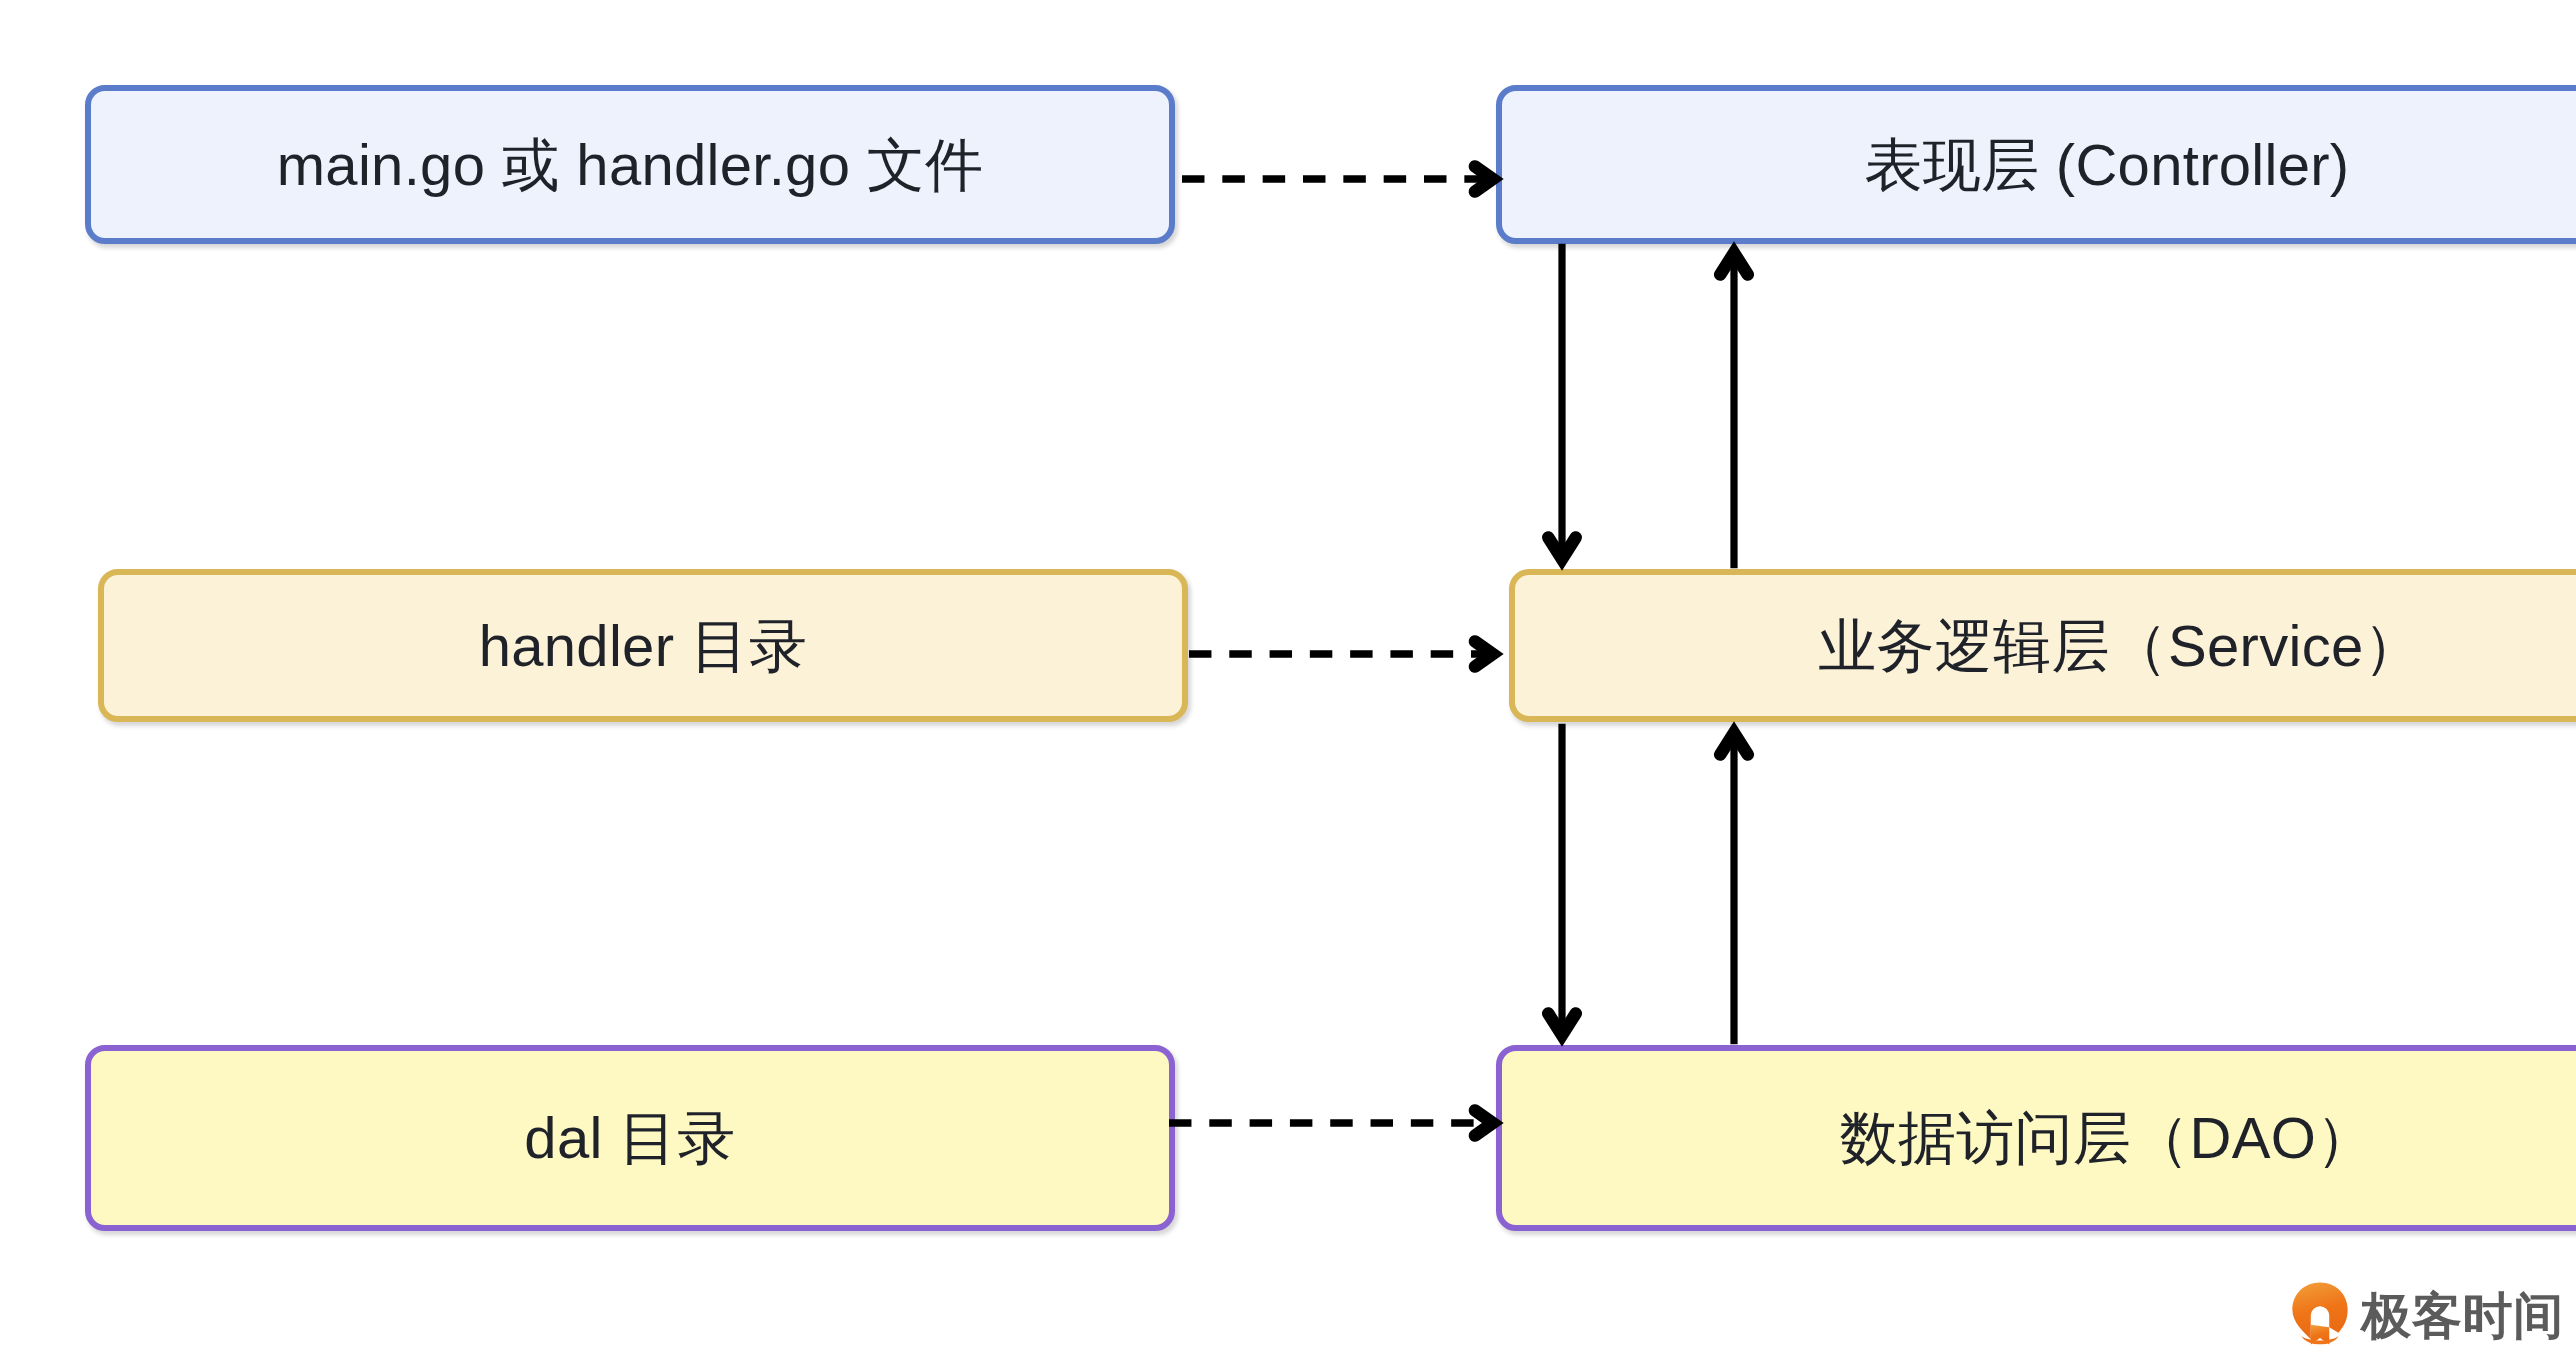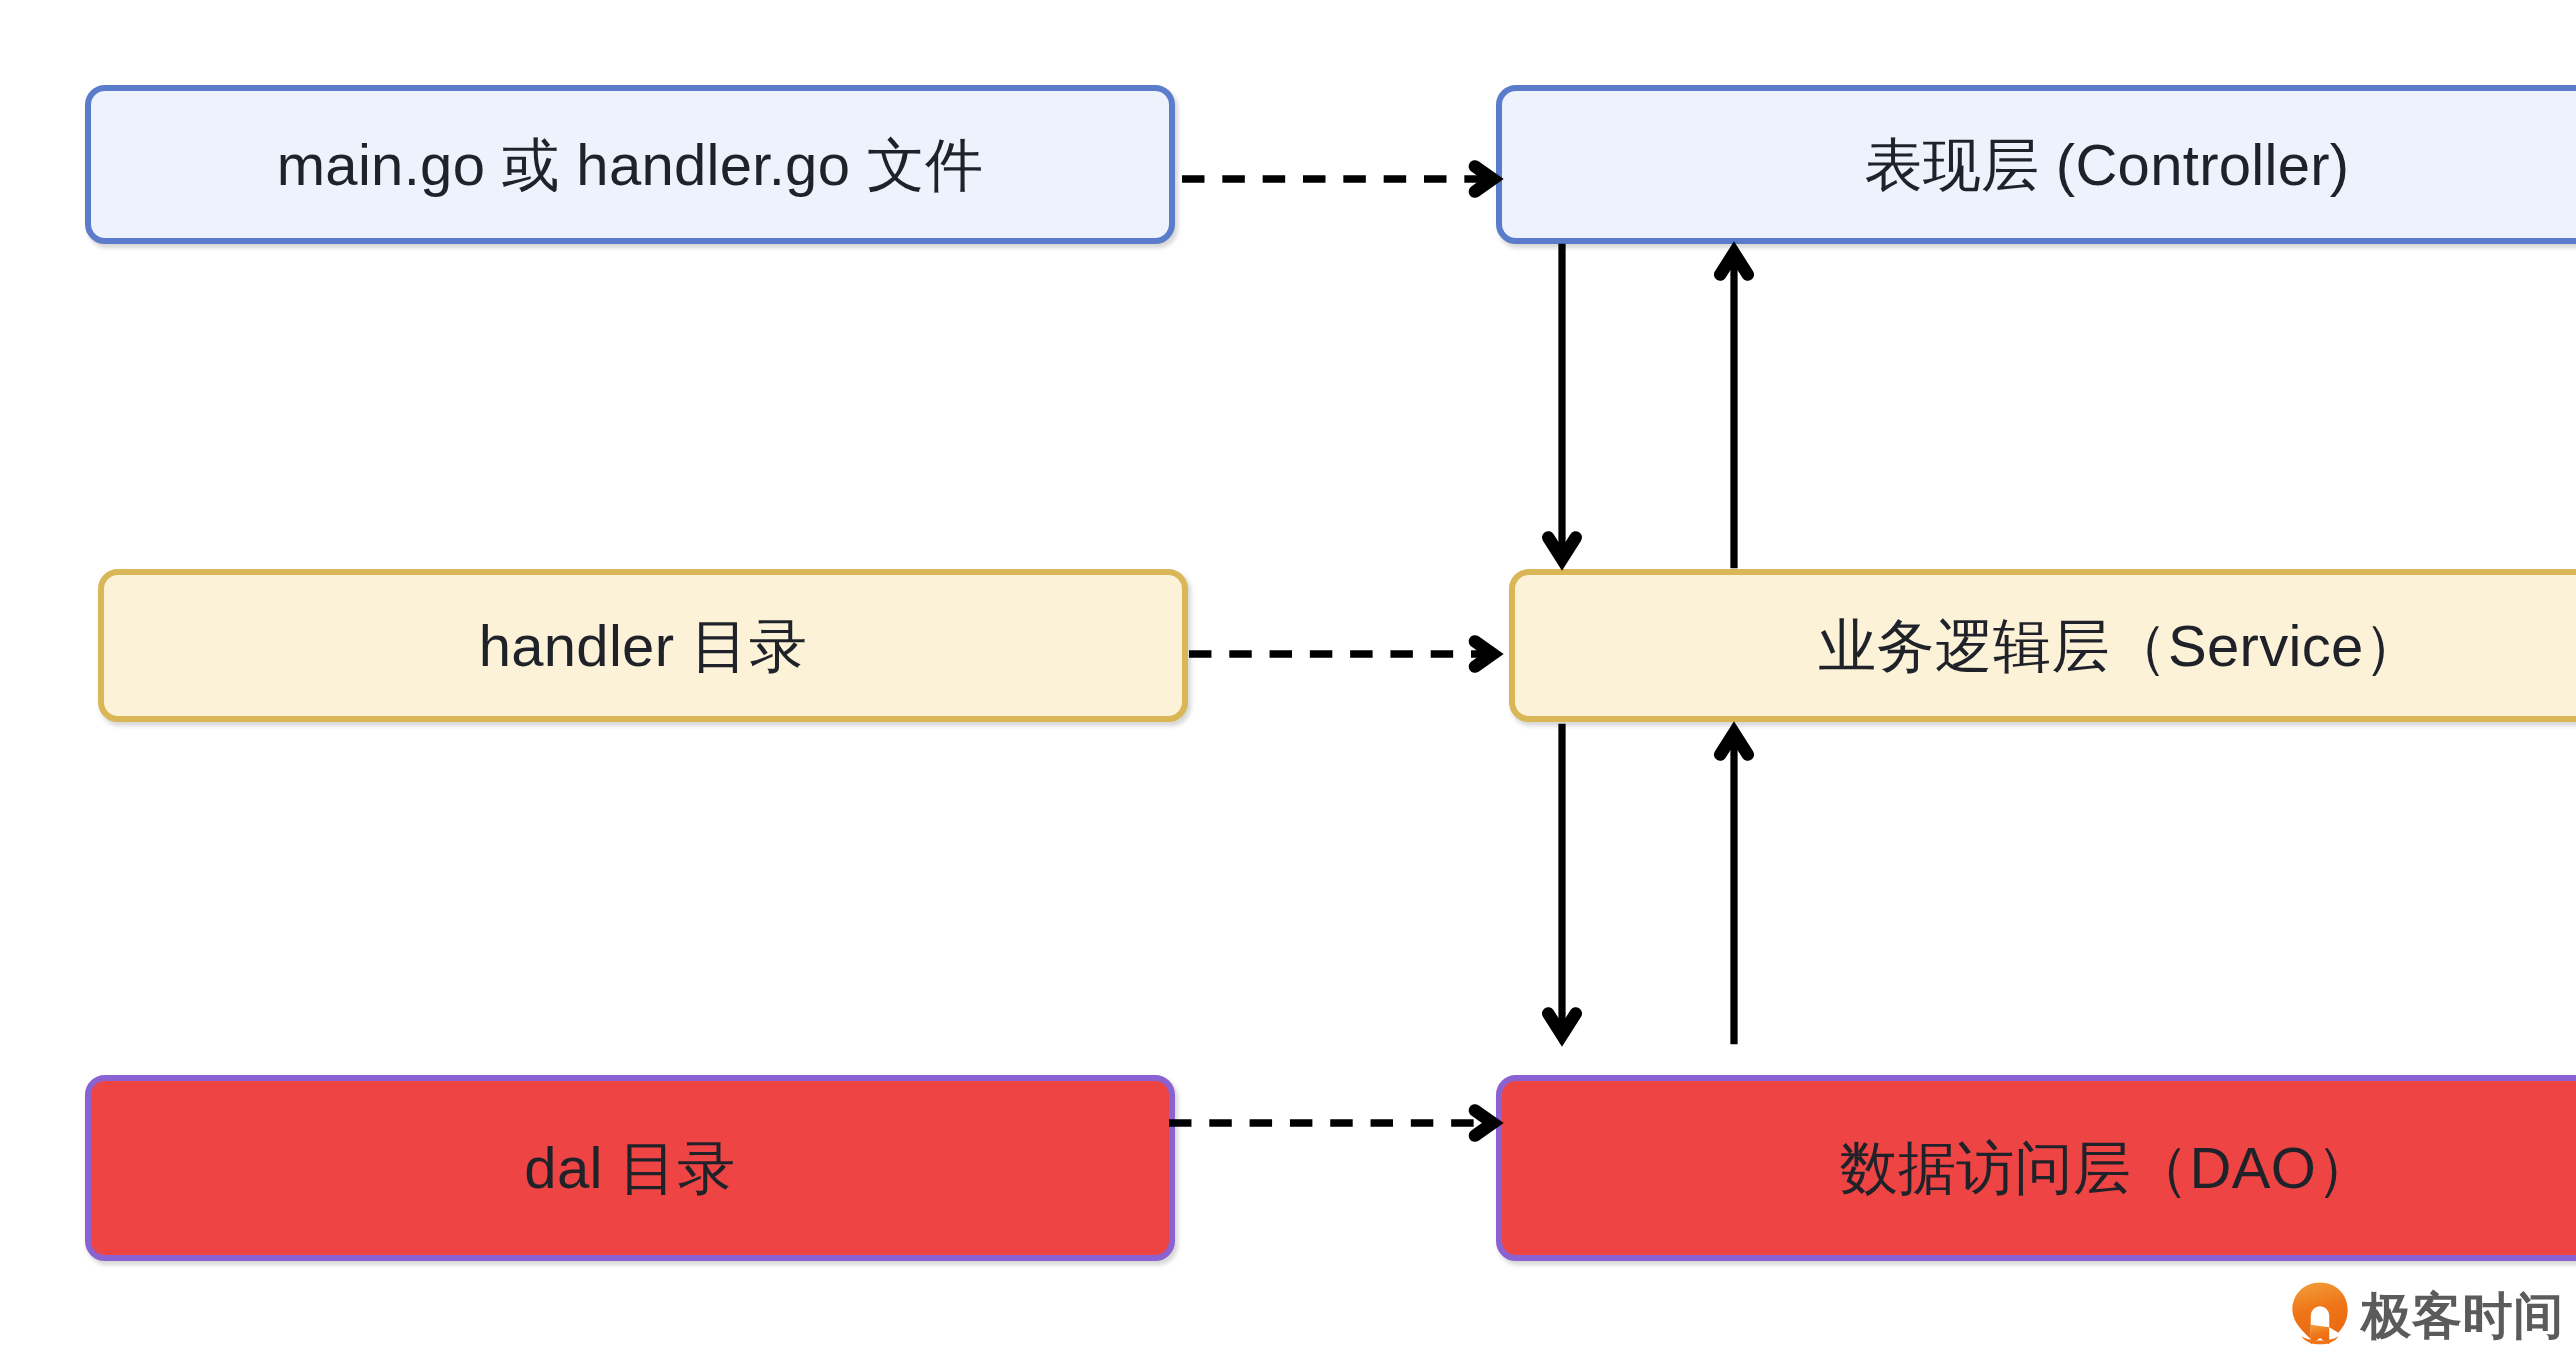--- a/index.html
+++ b/index.html
@@ -31,21 +31,21 @@
     color: #1f2229;
     font-size: 58px;
     line-height: 1.1;
     letter-spacing: 0.3px;
     white-space: nowrap;
     box-shadow: 2.6px 3.3px 4px rgba(0,0,0,0.16);
   }
 
   .node.blue   { background: #edf2fc; border-color: #5a7ccb; }
   .node.yellow { background: #fcf2d8; border-color: #d9b656; margin-left: 13px; }
-  .node.purple { background: #ef4444; border-color: #8a62d1; margin-top: 30px; }
+  .node.purple { background: #fef9c3; border-color: #8a62d1; }
 
   
   .n-left   { left: 85px;  width: 1090px; }
   .n-right  { left: 1496px; width: 1222px; }
 
   .row-1 { top: 85px;  height: 159px; }
   .row-2 { top: 569px;  height: 153px; }
   .row-3 { top: 1045px; height: 186px; }
 
   

